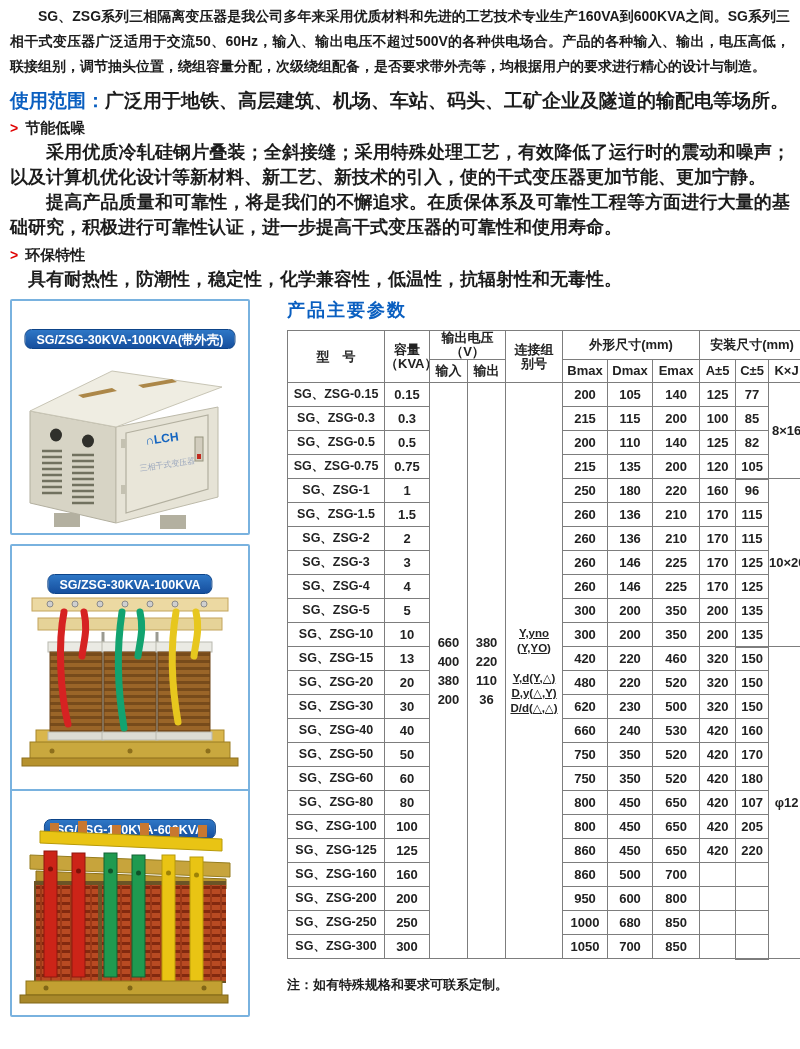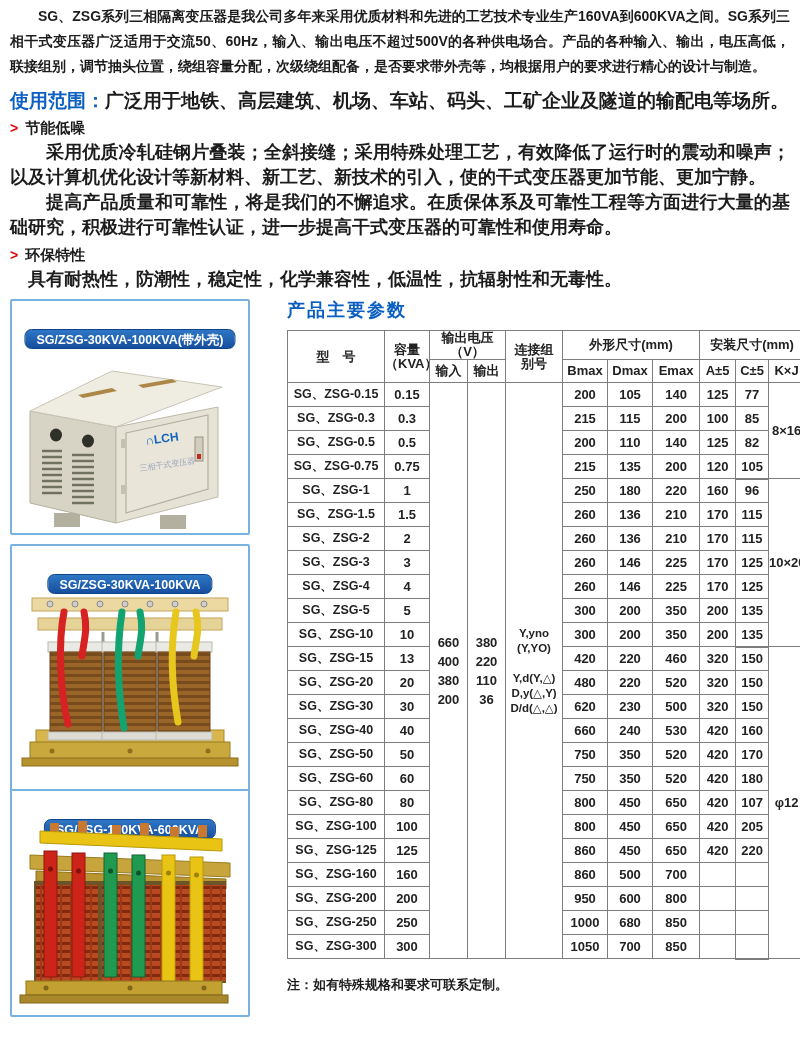--- a/index.html
+++ b/index.html
@@ -56,21 +56,21 @@
     font-size:13px;
   }
   table.params th, table.params td {
     border:1px solid #7d7d7d; text-align:center; vertical-align:middle;
     font-weight:700; color:#222; padding:0; overflow:hidden;
   }
   table.params th { height:23px; font-size:13px; white-space:pre-line; line-height:14px; }
   table.params td { height:24px; }
   td.cell-model { text-align:left; padding-left:9px; font-size:12.5px; white-space:nowrap; }
   td.cell-stack { white-space:pre-line; line-height:19px; font-size:13px; }
-  td.cell-conn  { font-size:11.5px; line-height:15px; }
+  td.cell-conn  { font-size:11.5px; line-height:15px;text-decoration:underline; }
   td.cell-c { border-top:none; border-bottom:none; }
   td.group-end { border-bottom:2px solid #7d7d7d; }
   td.cell-c.group-end { border-bottom:2px solid #7d7d7d; }
   .note { font-size:13px; font-weight:700; margin-top:16px; color:#1c1c1c; }
 </style>
 </head>
 <body>
 
 <div class="page">
 

